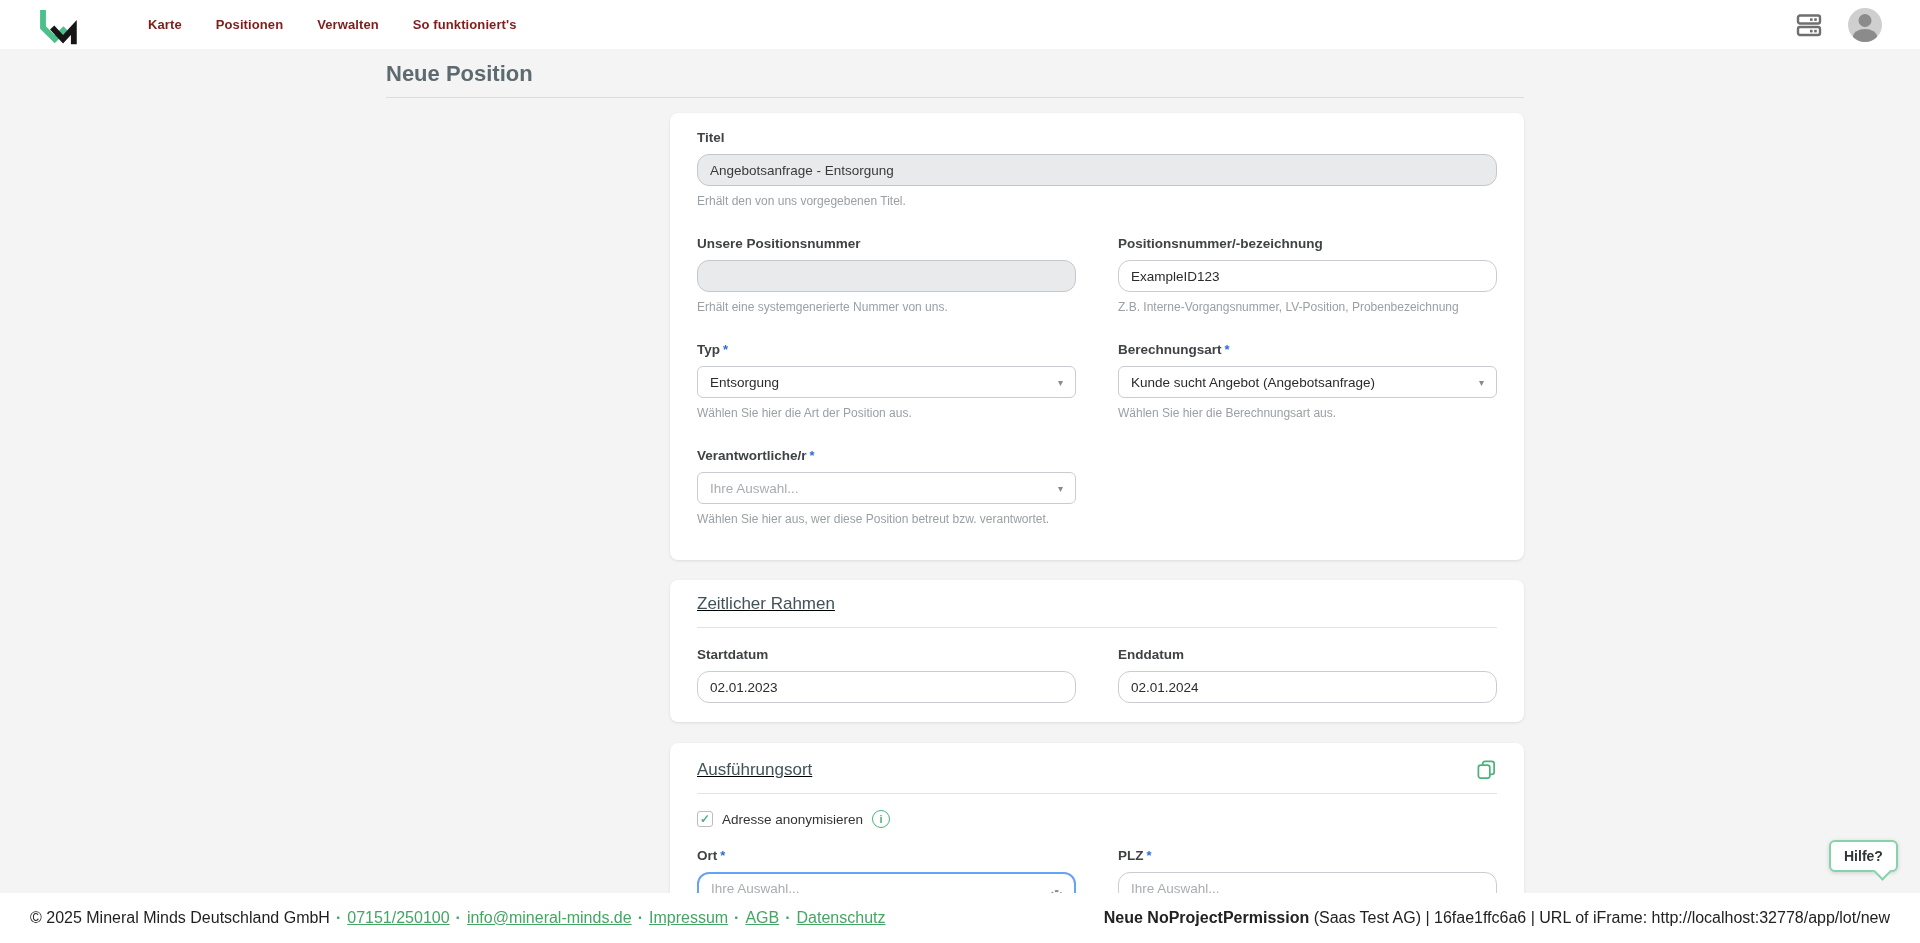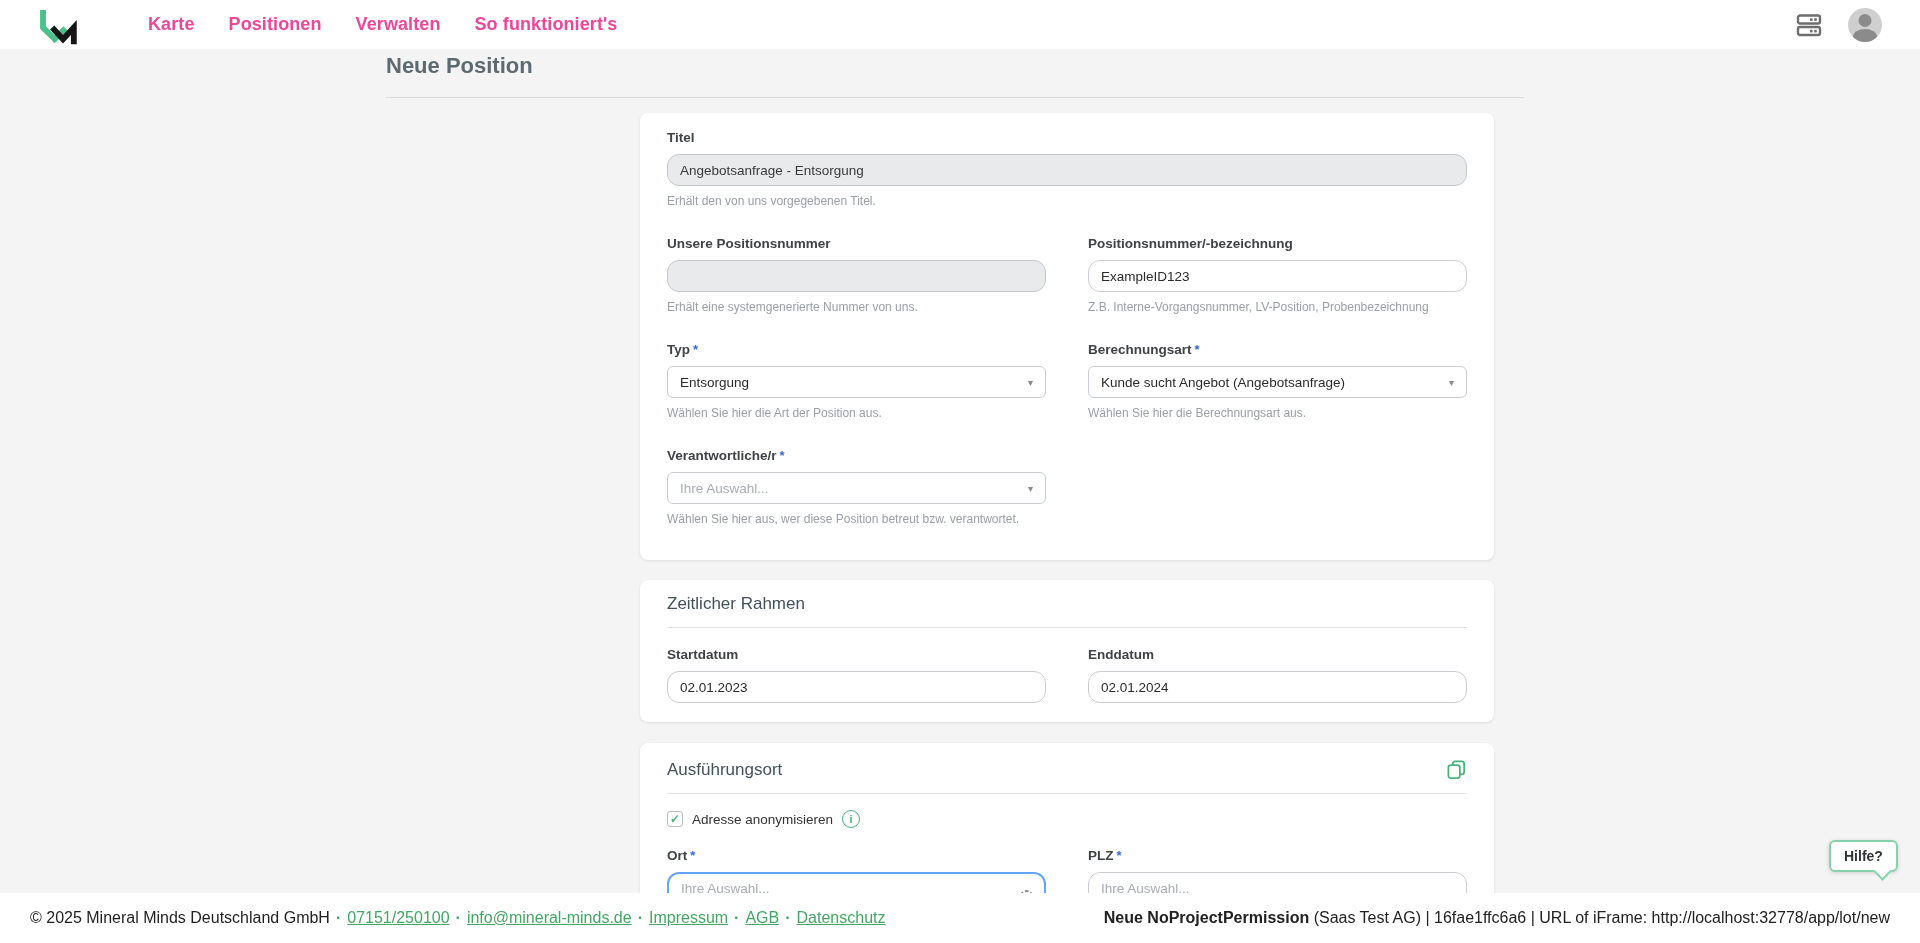--- a/index.html
+++ b/index.html
@@ -5,38 +5,38 @@
   * { margin:0; padding:0; box-sizing:border-box; }
   html,body { width:1920px; height:943px; overflow:hidden;
     font-family:"Liberation Sans", sans-serif; background:#fff; }
   body { position:relative; }
 
   
   .navbar { position:absolute; top:0; left:0; width:1920px; height:49px;
     background:#ffffff; display:flex; align-items:center; padding:0 38px; z-index:30; }
   .logo { width:40px; height:40px; display:flex; align-items:center; }
   .nav-items { display:flex; gap:34px; margin-left:70px; }
-  .nav-item { font-size:18px; font-weight:700; color:#ec4899; cursor:pointer; letter-spacing:.1px; }
+  .nav-item { font-size:13px; font-weight:700; color:#7f1d1d; cursor:pointer; letter-spacing:.1px; }
   .nav-right { margin-left:auto; display:flex; align-items:center; gap:26px; }
   .avatar { width:34px; height:34px; border-radius:50%; background:#cfcfcf;
     position:relative; overflow:hidden; }
   .avatar .head { position:absolute; left:50%; top:6px; transform:translateX(-50%);
     width:13px; height:13px; border-radius:50%; background:#8b8b8b; }
   .avatar .body { position:absolute; left:50%; top:21px; transform:translateX(-50%);
     width:24px; height:16px; border-radius:50% 50% 0 0; background:#8b8b8b; }
 
   
   .main { position:absolute; top:49px; left:0; width:1920px; height:844px;
     background:#f4f4f5; overflow:hidden; }
-  .page-title { position:absolute; left:386px; top:4px; font-size:22px;
+  .page-title { position:absolute; left:386px; top:12px; font-size:22px;
     font-weight:700; color:#5d6a70; }
   .title-divider { position:absolute; left:386px; top:48px; width:1138px;
     height:1px; background:#dcdcdc; }
 
-  .card { position:absolute; left:640px; width:854px; background:#fff;
+  .card { position:absolute; left:670px; width:854px; background:#fff;
     border-radius:8px; box-shadow:0 1px 3px rgba(0,0,0,.10); padding:0 27px; }
   .card-1 { top:64px;  height:447px; }
   .card-2 { top:531px; height:142px; }
   .card-3 { top:694px; height:240px; }
 
   .field-label { font-size:13.5px; font-weight:700; color:#3f4345; line-height:16px; }
   .req { color:#2f6bd8; font-weight:700; margin-left:3px; font-size:13px; }
   .helper { font-size:12px; color:#9aa0a6; margin-top:8px; line-height:14px; }
 
   .text-input { width:100%; height:32px; border:1px solid #c9cdd1; border-radius:12px;
@@ -48,21 +48,21 @@
   .select { height:32px; border:1px solid #c9cdd1; border-radius:6px; background:#fff;
     display:flex; align-items:center; justify-content:space-between; padding:0 12px;
     font-size:13.5px; color:#2b2b2b; margin-top:8px; cursor:pointer; }
   .select .placeholder { color:#a8adb2; }
   .caret { color:#8a8a8a; font-size:10px; }
 
   .grid2 { display:grid; grid-template-columns:1fr 1fr; column-gap:42px; }
   .row-first { padding-top:17px; }
   .form-row { margin-top:28px; }
 
-  .section-heading-row { display:flex; align-items:center; justify-content:space-between; }
+  .section-heading-row { display:flex; align-items:center; justify-content:space-between;text-decoration:underline; }
   .section-heading { font-size:17px; font-weight:400; color:#41525a; }
   .card-2 .section-heading-row { padding-top:14px; }
   .card-3 .section-heading-row { padding-top:16px; }
   .card-divider { height:1px; background:#e3e3e3; margin-top:13px; }
 
   .checkbox-row { display:flex; align-items:center; gap:9px; margin-top:16px; }
   .checkbox { width:16px; height:16px; border:1px solid #b9bdc0; border-radius:3px;
     background:#fff; display:flex; align-items:center; justify-content:center;
     font-size:12px; font-weight:700; color:#4bb27c; cursor:pointer; }
   .checkbox-label { font-size:13.5px; color:#333; }

